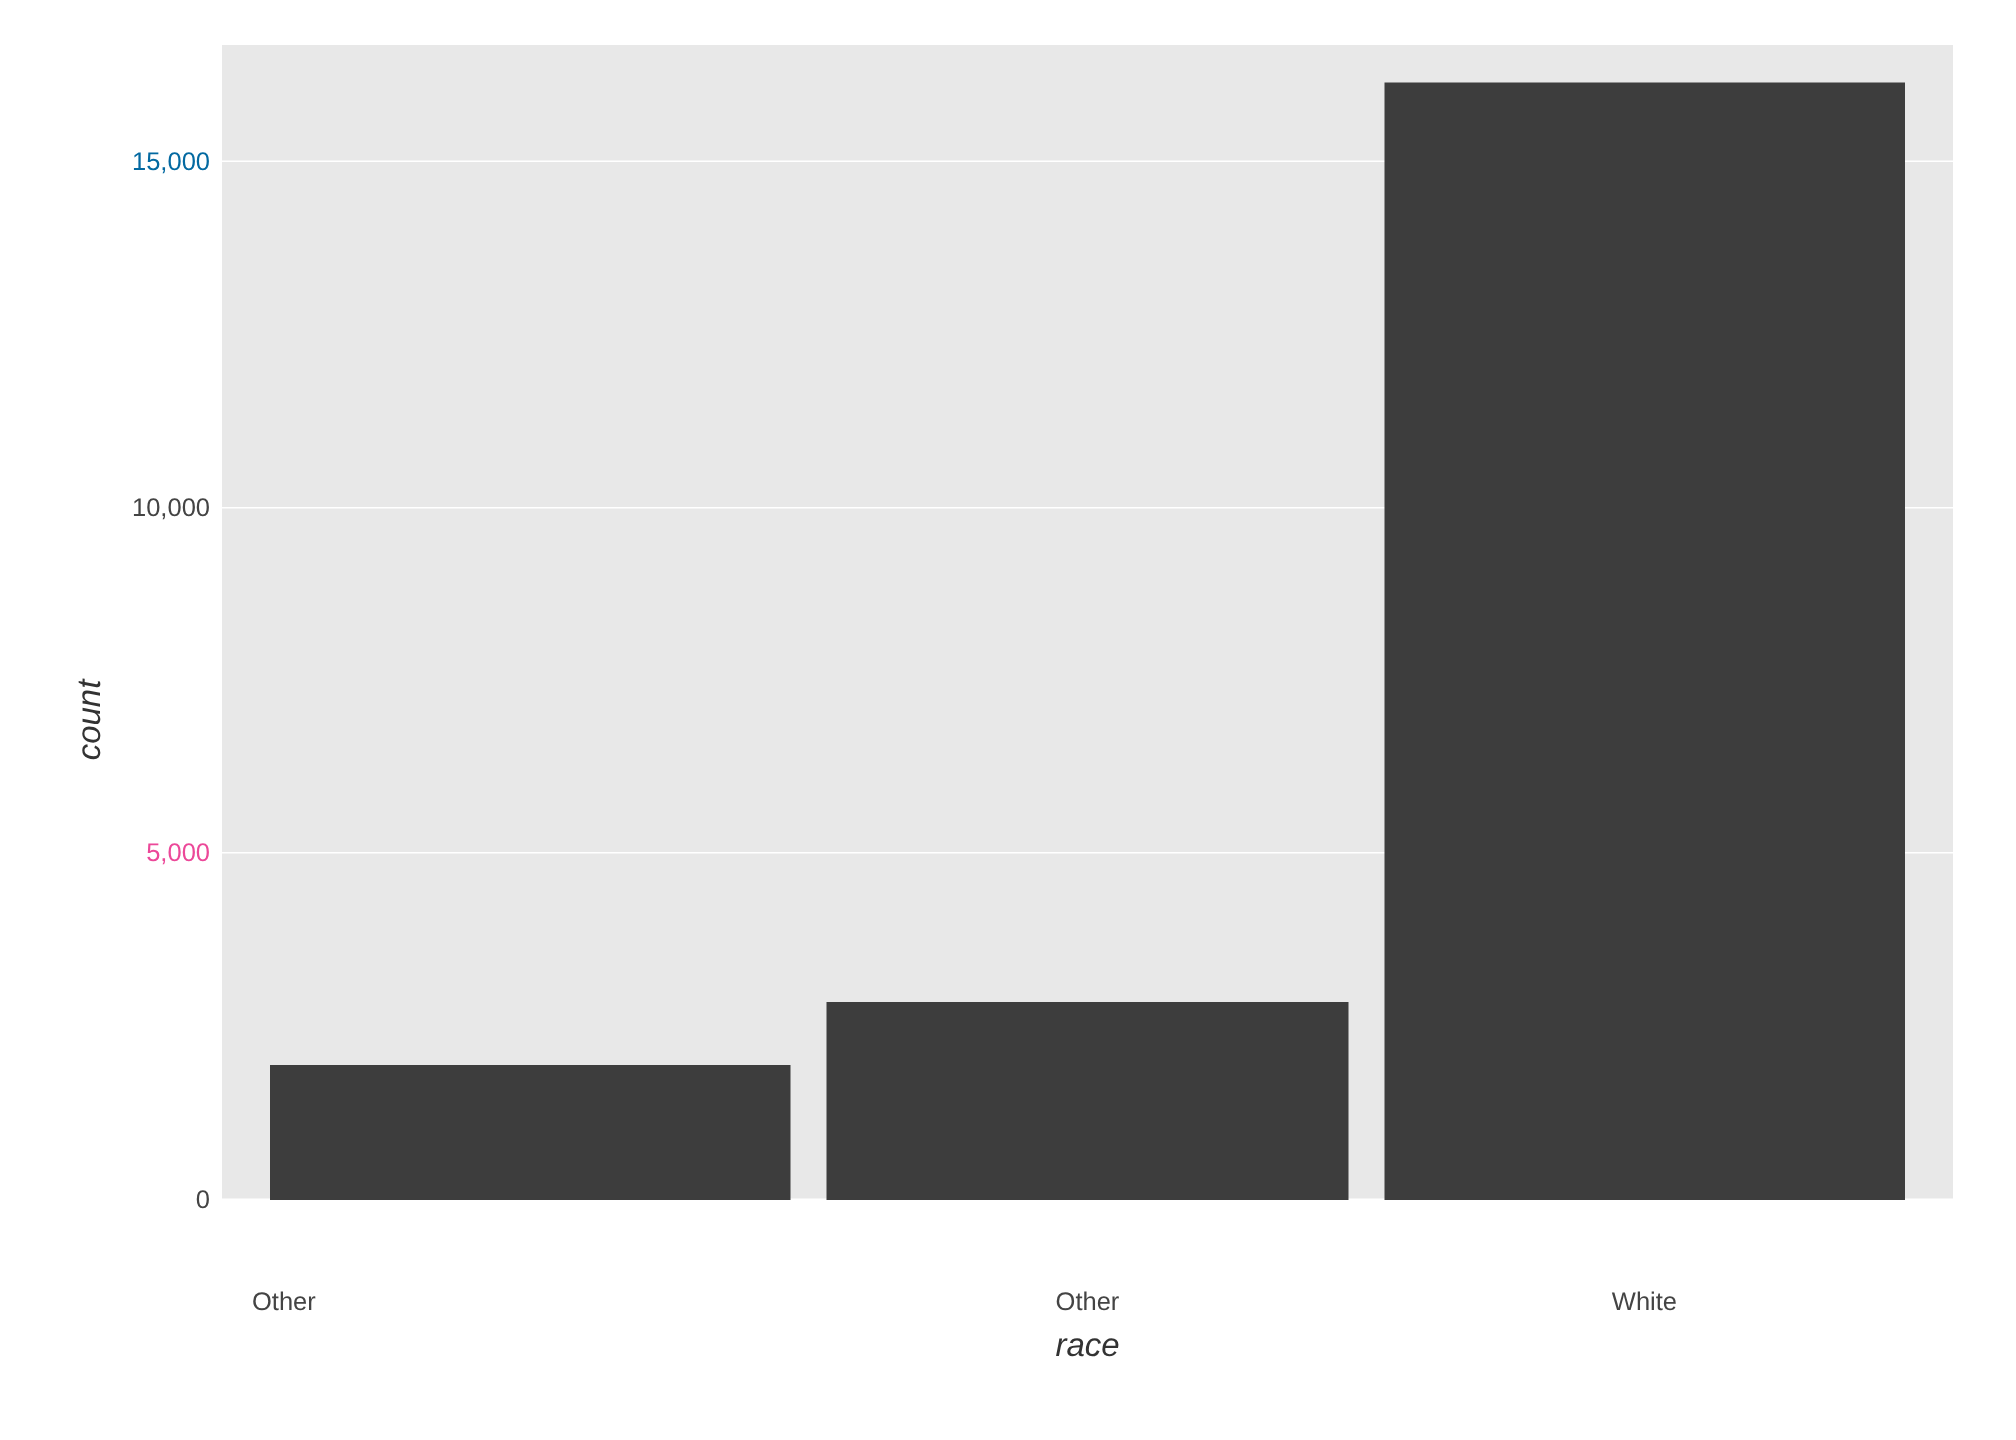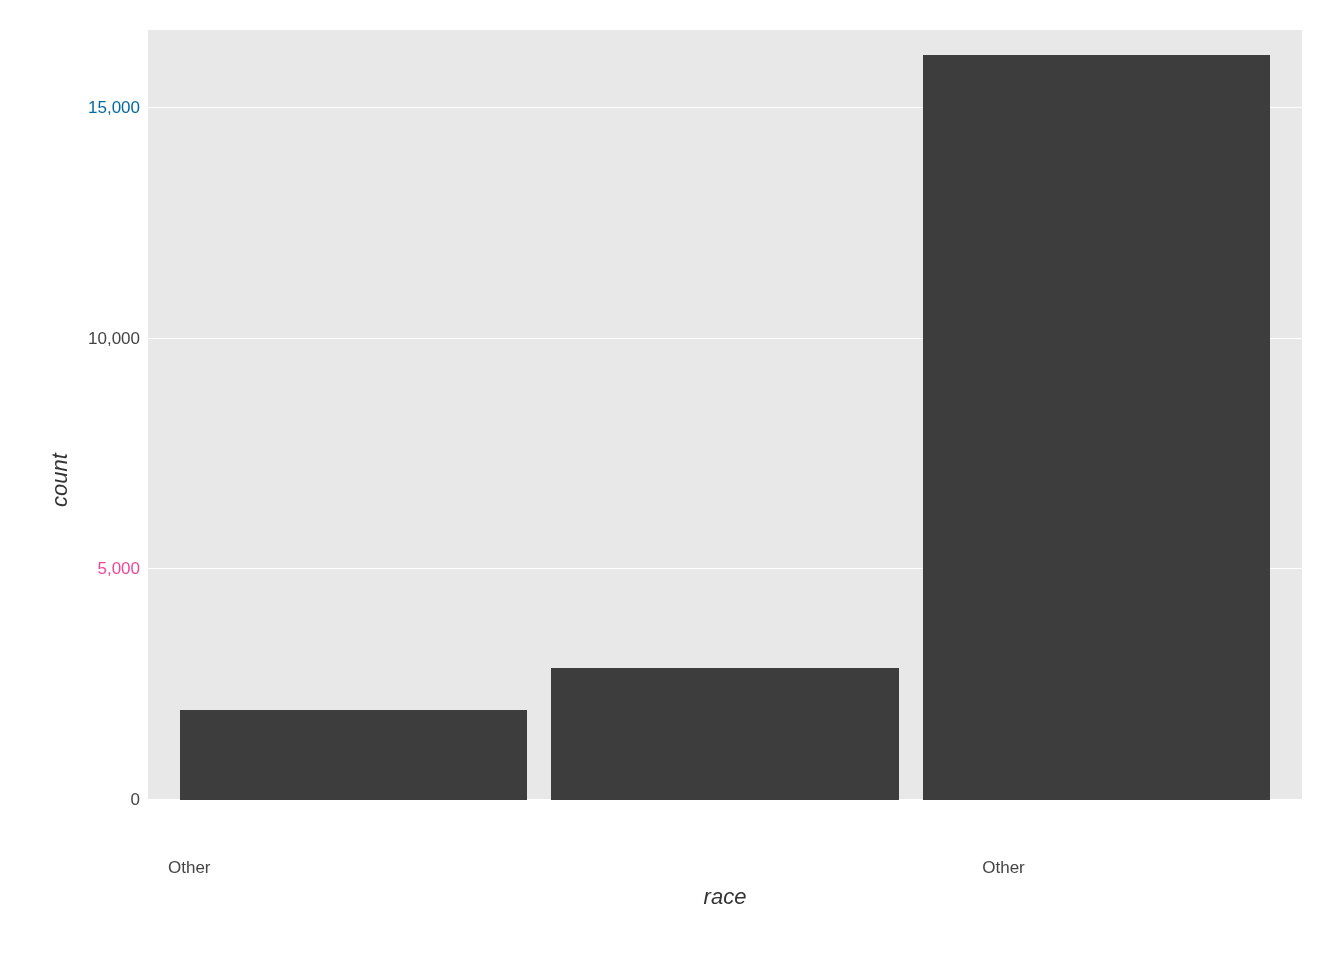--- a/index.html
+++ b/index.html
@@ -177,20 +177,21 @@
               <div class="bar" style="height: 99.4012%; width: 100%;"></div>
             </div>
           </div>
       </div>
 
       <div style="display:flex; flex-direction: row; padding-left: 70px;">
         <div class="x-axis-labels" style="flex:1; display:flex; flex-direction: row; justify-content: space-around; padding: 10px 20px 0 20px;" id="x-labels-container">
 
         <div style="flex: 1 1 0%; text-align: left;"><span class="x-tick-label">Other</span></div>
             <div style="flex: 1 1 0%; text-align: center;"><span class="x-tick-label">Other</span></div>
+            <div style="flex: 1 1 0%; text-align: center;"><span class="x-tick-label">White</span></div>
           </div>
       </div>
 
       <div class="x-axis-title-container">
         <span class="x-axis-title">race</span>
       </div>
 
       <div class="bottom-spacer"></div>
     </div>
 

